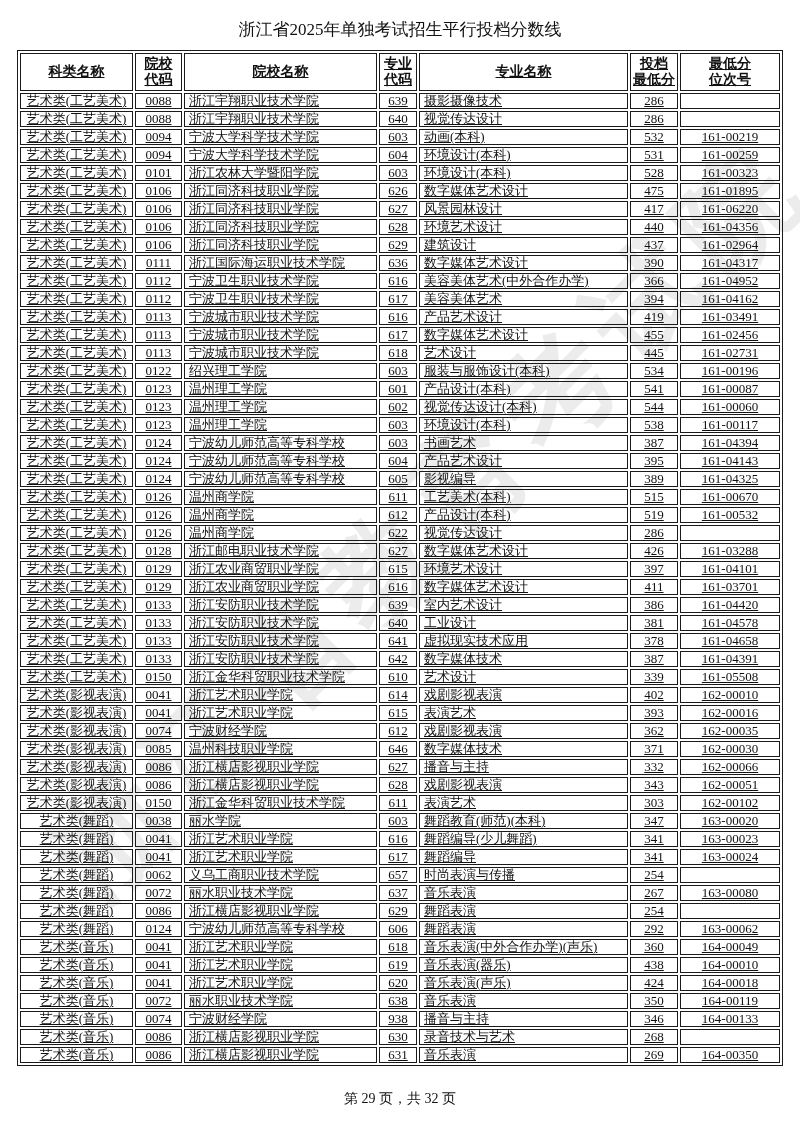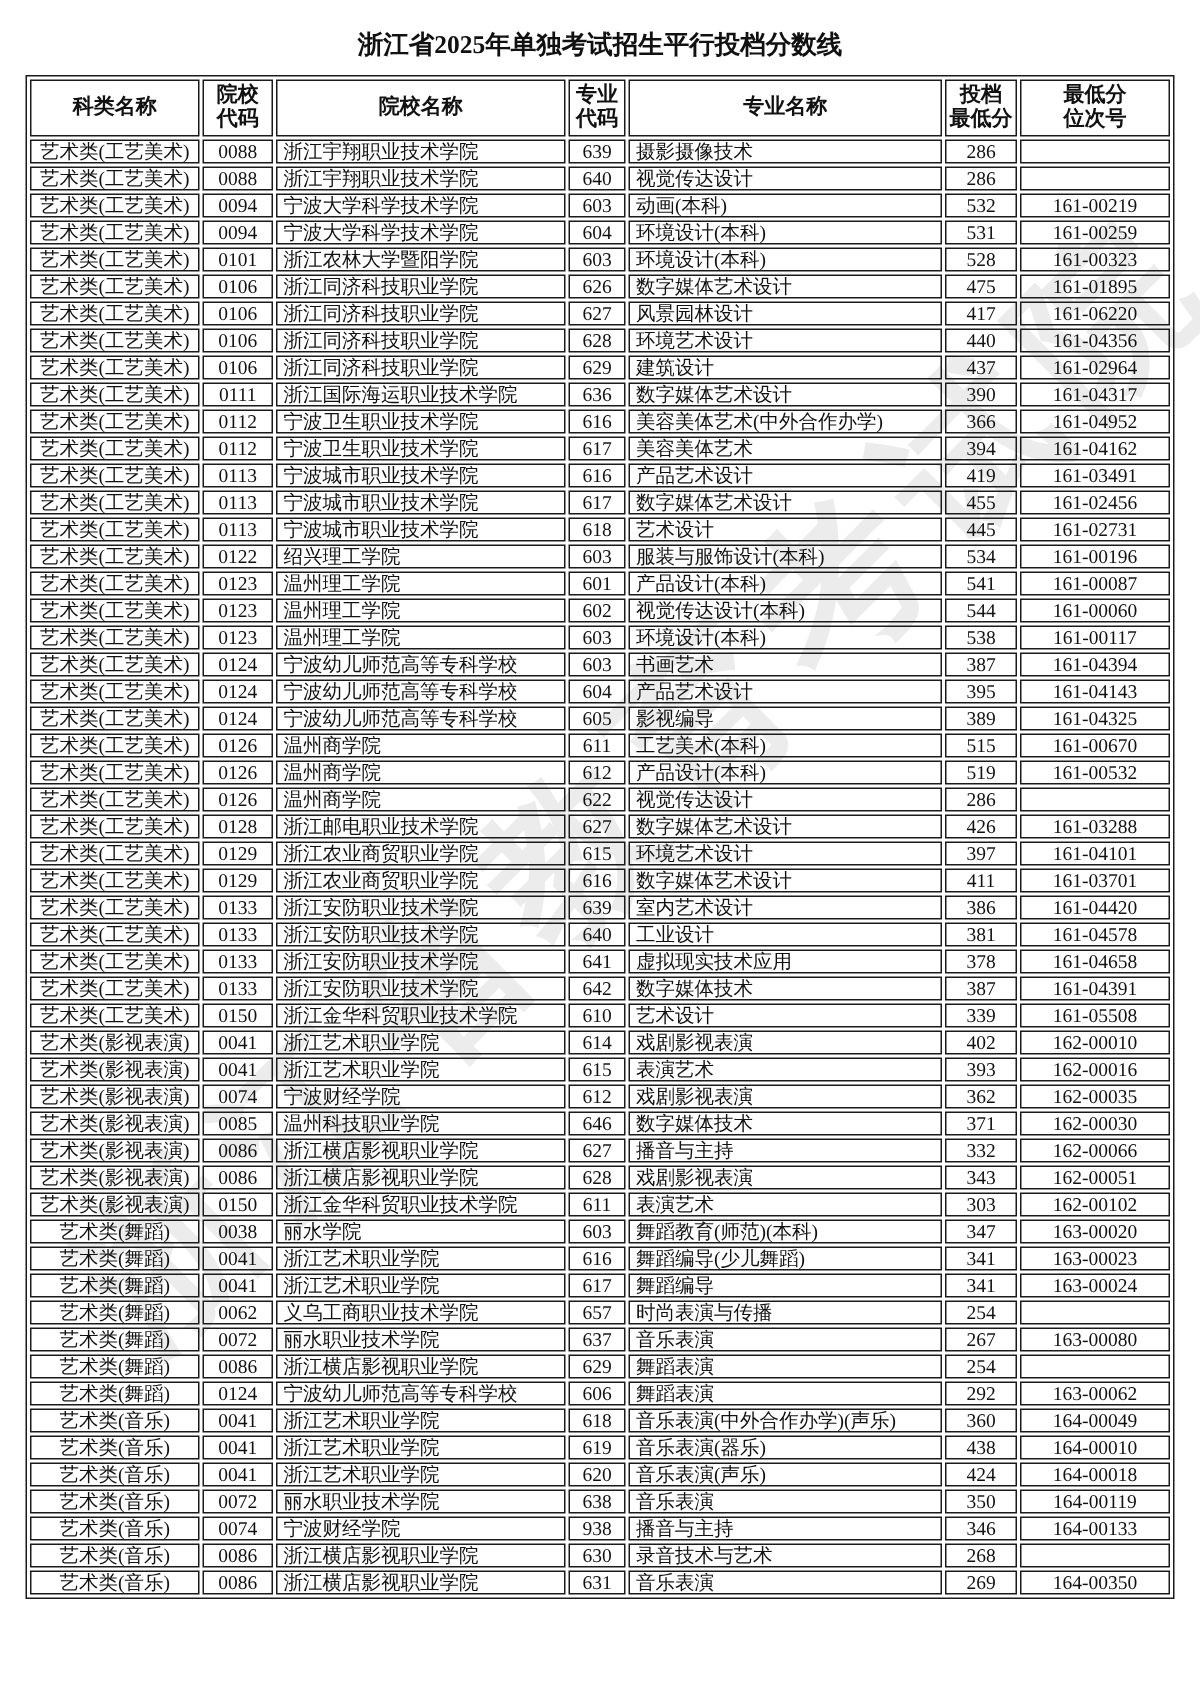--- a/index.html
+++ b/index.html
@@ -23,33 +23,34 @@
     white-space: nowrap;
     color: rgba(70, 70, 70, 0.10);
     z-index: 0;
     pointer-events: none;
   }
   .title {
     position: absolute;
     top: 18px; left: 0; width: 100%;
     text-align: center;
     font-size: 17px;
-    font-weight: bold;
+    font-weight: normal;
     z-index: 1;
   }
   table.score-table {
     position: absolute;
     left: 17px; top: 50px;
     width: 766px;
     table-layout: fixed;
     border-collapse: separate;
     border-spacing: 2px;
     border: 1px solid #1a1a1a;
     background: transparent;
     z-index: 1;
+    text-decoration: underline;
   }
   th, td {
     border: 1px solid #1a1a1a;
     background: transparent;
   }
   th {
     font-weight: bold;
     font-size: 14px;
     line-height: 16px;
     white-space: pre-line;
@@ -591,13 +592,14 @@
           <td class="c1">0086</td>
           <td class="c2">浙江横店影视职业学院</td>
           <td class="c3">631</td>
           <td class="c4">音乐表演</td>
           <td class="c5">269</td>
           <td class="c6">164-00350</td>
         </tr>
       </tbody>
   </table>
 
+  <div class="footer">第 29 页，共 32 页</div>
 </div>
 
 </body></html>

